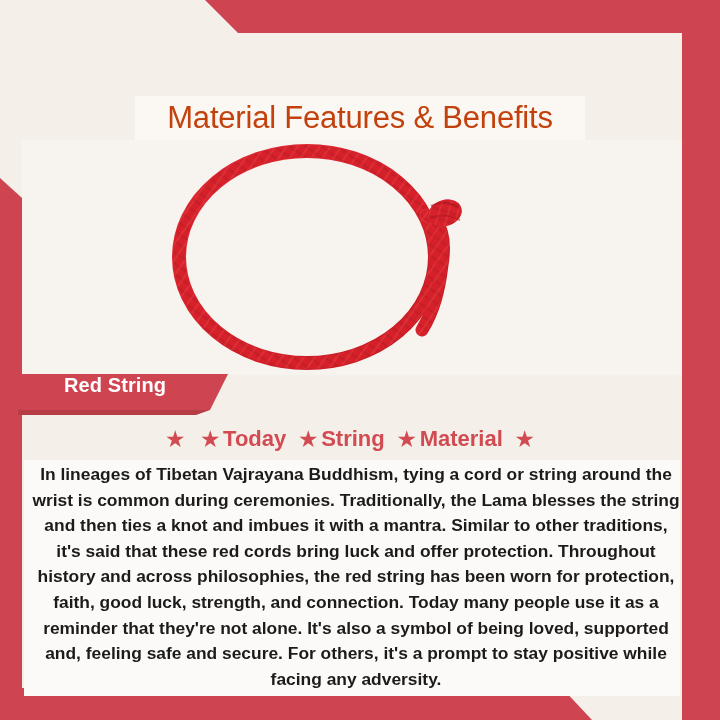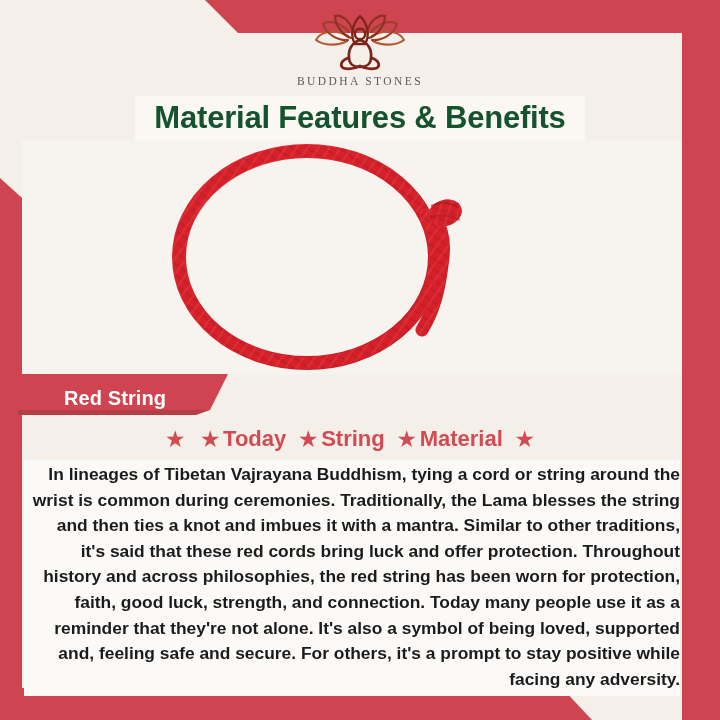--- a/index.html
+++ b/index.html
@@ -72,22 +72,22 @@
   
   .title-band{
     position:absolute;
     left:135px;top:96px;width:450px;height:44px;
     background:#fbf8f4;
     z-index:5;
     display:flex;align-items:center;justify-content:center;
   }
   .title-text{
     font-size:31px;
-    font-weight:bold;
-    color:#14532d;
+    font-weight:normal;
+    color:#c2410c;
     letter-spacing:-0.2px;
     white-space:nowrap;
   }
 
   
   .photo-area{
     position:absolute;
     left:22px;top:140px;right:38px;height:235px;
     background:#f7f3ef;
     z-index:2;
@@ -95,21 +95,21 @@
   }
   .bracelet{position:absolute;left:0;top:0;}
 
   
   .ribbon{
     position:absolute;
     left:18px;top:374px;width:210px;height:36px;
     background:#ce4450;
     clip-path:polygon(0 0, 210px 0, 192px 36px, 0 36px);
     z-index:6;
-    display:flex;align-items:flex-end;
+    display:flex;align-items:flex-start;
   }
   .ribbon-label{
     color:#ffffff;
     font-size:20px;
     font-weight:bold;
     margin-left:46px;
     letter-spacing:0.1px;
   }
   .ribbon-shadow{
     position:absolute;
@@ -143,21 +143,21 @@
 
   
   .desc{
     position:absolute;
     left:24px;top:460px;right:40px;
     z-index:6;
     color:#1b1b1b;
     font-size:17.4px;
     font-weight:bold;
     line-height:25.6px;
-    text-align:right;
+    text-align:center;
     background:#fcfaf8;
     padding:2px 0 4px 8px;
   }
 </style>
 </head>
 <body>
 
 <div id="poster">
 
   <div class="page-body"></div>
@@ -195,46 +195,20 @@
         <ellipse cx="416" cy="104" rx="8" ry="7" fill="url(#braid)" opacity="0.85"></ellipse>
       </g>
     </svg>
   </div>
 
   <div class="frame-top"></div>
   <div class="frame-right"></div>
   <div class="frame-left"></div>
   <div class="frame-bottom"></div>
 
-  <div class="logo-wrap">
-    <svg class="logo-mark" width="112" height="58" viewBox="0 0 112 58">
-      <g fill="none" stroke="#7c2418" stroke-width="2.1" stroke-linecap="round">
-
-        <path d="M44 22 C 30 14, 16 18, 12 26 C 20 32, 34 32, 43 27" stroke="#b35a3a"></path>
-        <path d="M45 18 C 36 8, 24 6, 19 10 C 22 20, 34 27, 44 26" stroke="#9b3f28"></path>
-        <path d="M48 15 C 45 6, 37 0, 31 2 C 31 12, 40 22, 47 24" stroke="#8d3220"></path>
-
-        <path d="M68 22 C 82 14, 96 18, 100 26 C 92 32, 78 32, 69 27" stroke="#b35a3a"></path>
-        <path d="M67 18 C 76 8, 88 6, 93 10 C 90 20, 78 27, 68 26" stroke="#9b3f28"></path>
-        <path d="M64 15 C 67 6, 75 0, 81 2 C 81 12, 72 22, 65 24" stroke="#8d3220"></path>
-
-        <path d="M56 2 C 48 10, 46 22, 51 30 L 61 30 C 66 22, 64 10, 56 2" stroke="#7c2418" stroke-width="2.3"></path>
-      </g>
-
-      <g fill="none" stroke="#7c2418" stroke-width="2.6" stroke-linecap="round">
-        <circle cx="56" cy="20" r="5.2"></circle>
-        <path d="M56 26 C 48 28, 44 36, 45 44"></path>
-        <path d="M56 26 C 64 28, 68 36, 67 44"></path>
-        <path d="M45 44 C 45 50, 50 53, 56 53 C 62 53, 67 50, 67 44"></path>
-        <path d="M44 44 C 38 46, 35 51, 39 54 C 46 56, 52 54, 56 52"></path>
-        <path d="M68 44 C 74 46, 77 51, 73 54 C 66 56, 60 54, 56 52"></path>
-      </g>
-    </svg>
-    <div class="logo-text">BUDDHA STONES</div>
-  </div>
 
   <div class="title-band">
     <div class="title-text">Material Features &amp; Benefits</div>
   </div>
 
   <div class="ribbon-shadow"></div>
   <div class="ribbon">
     <span class="ribbon-label">Red String</span>
   </div>
 

